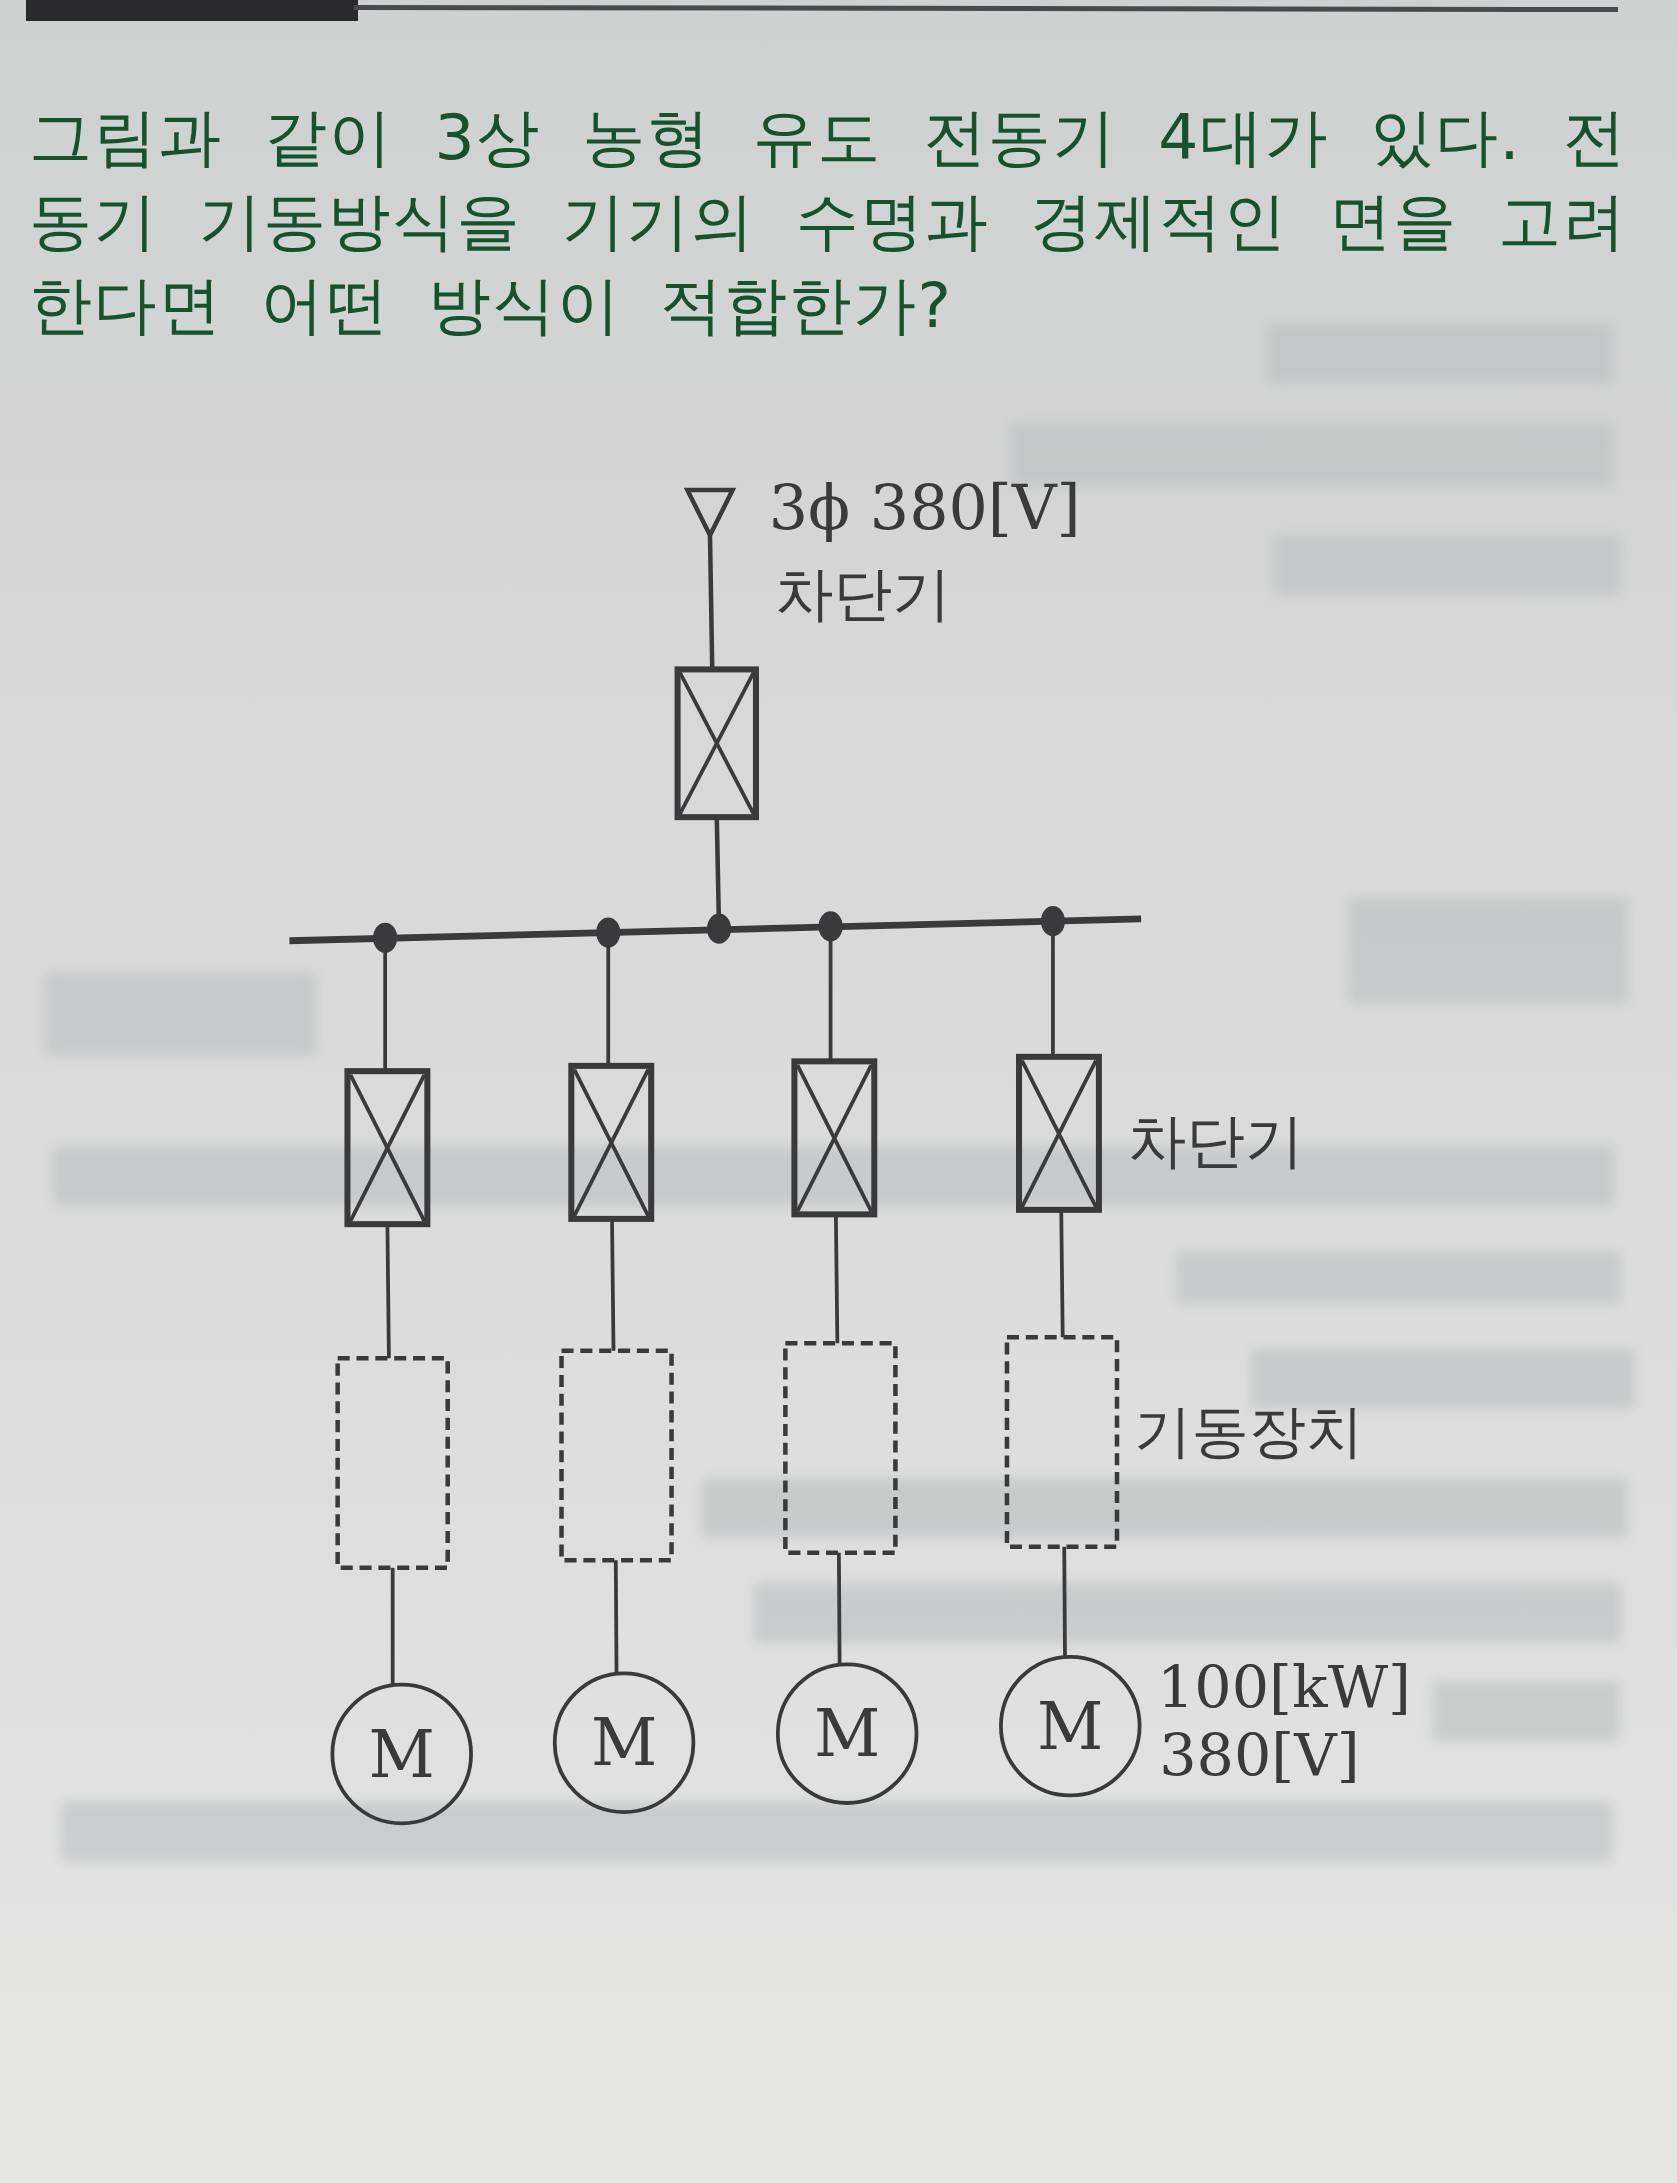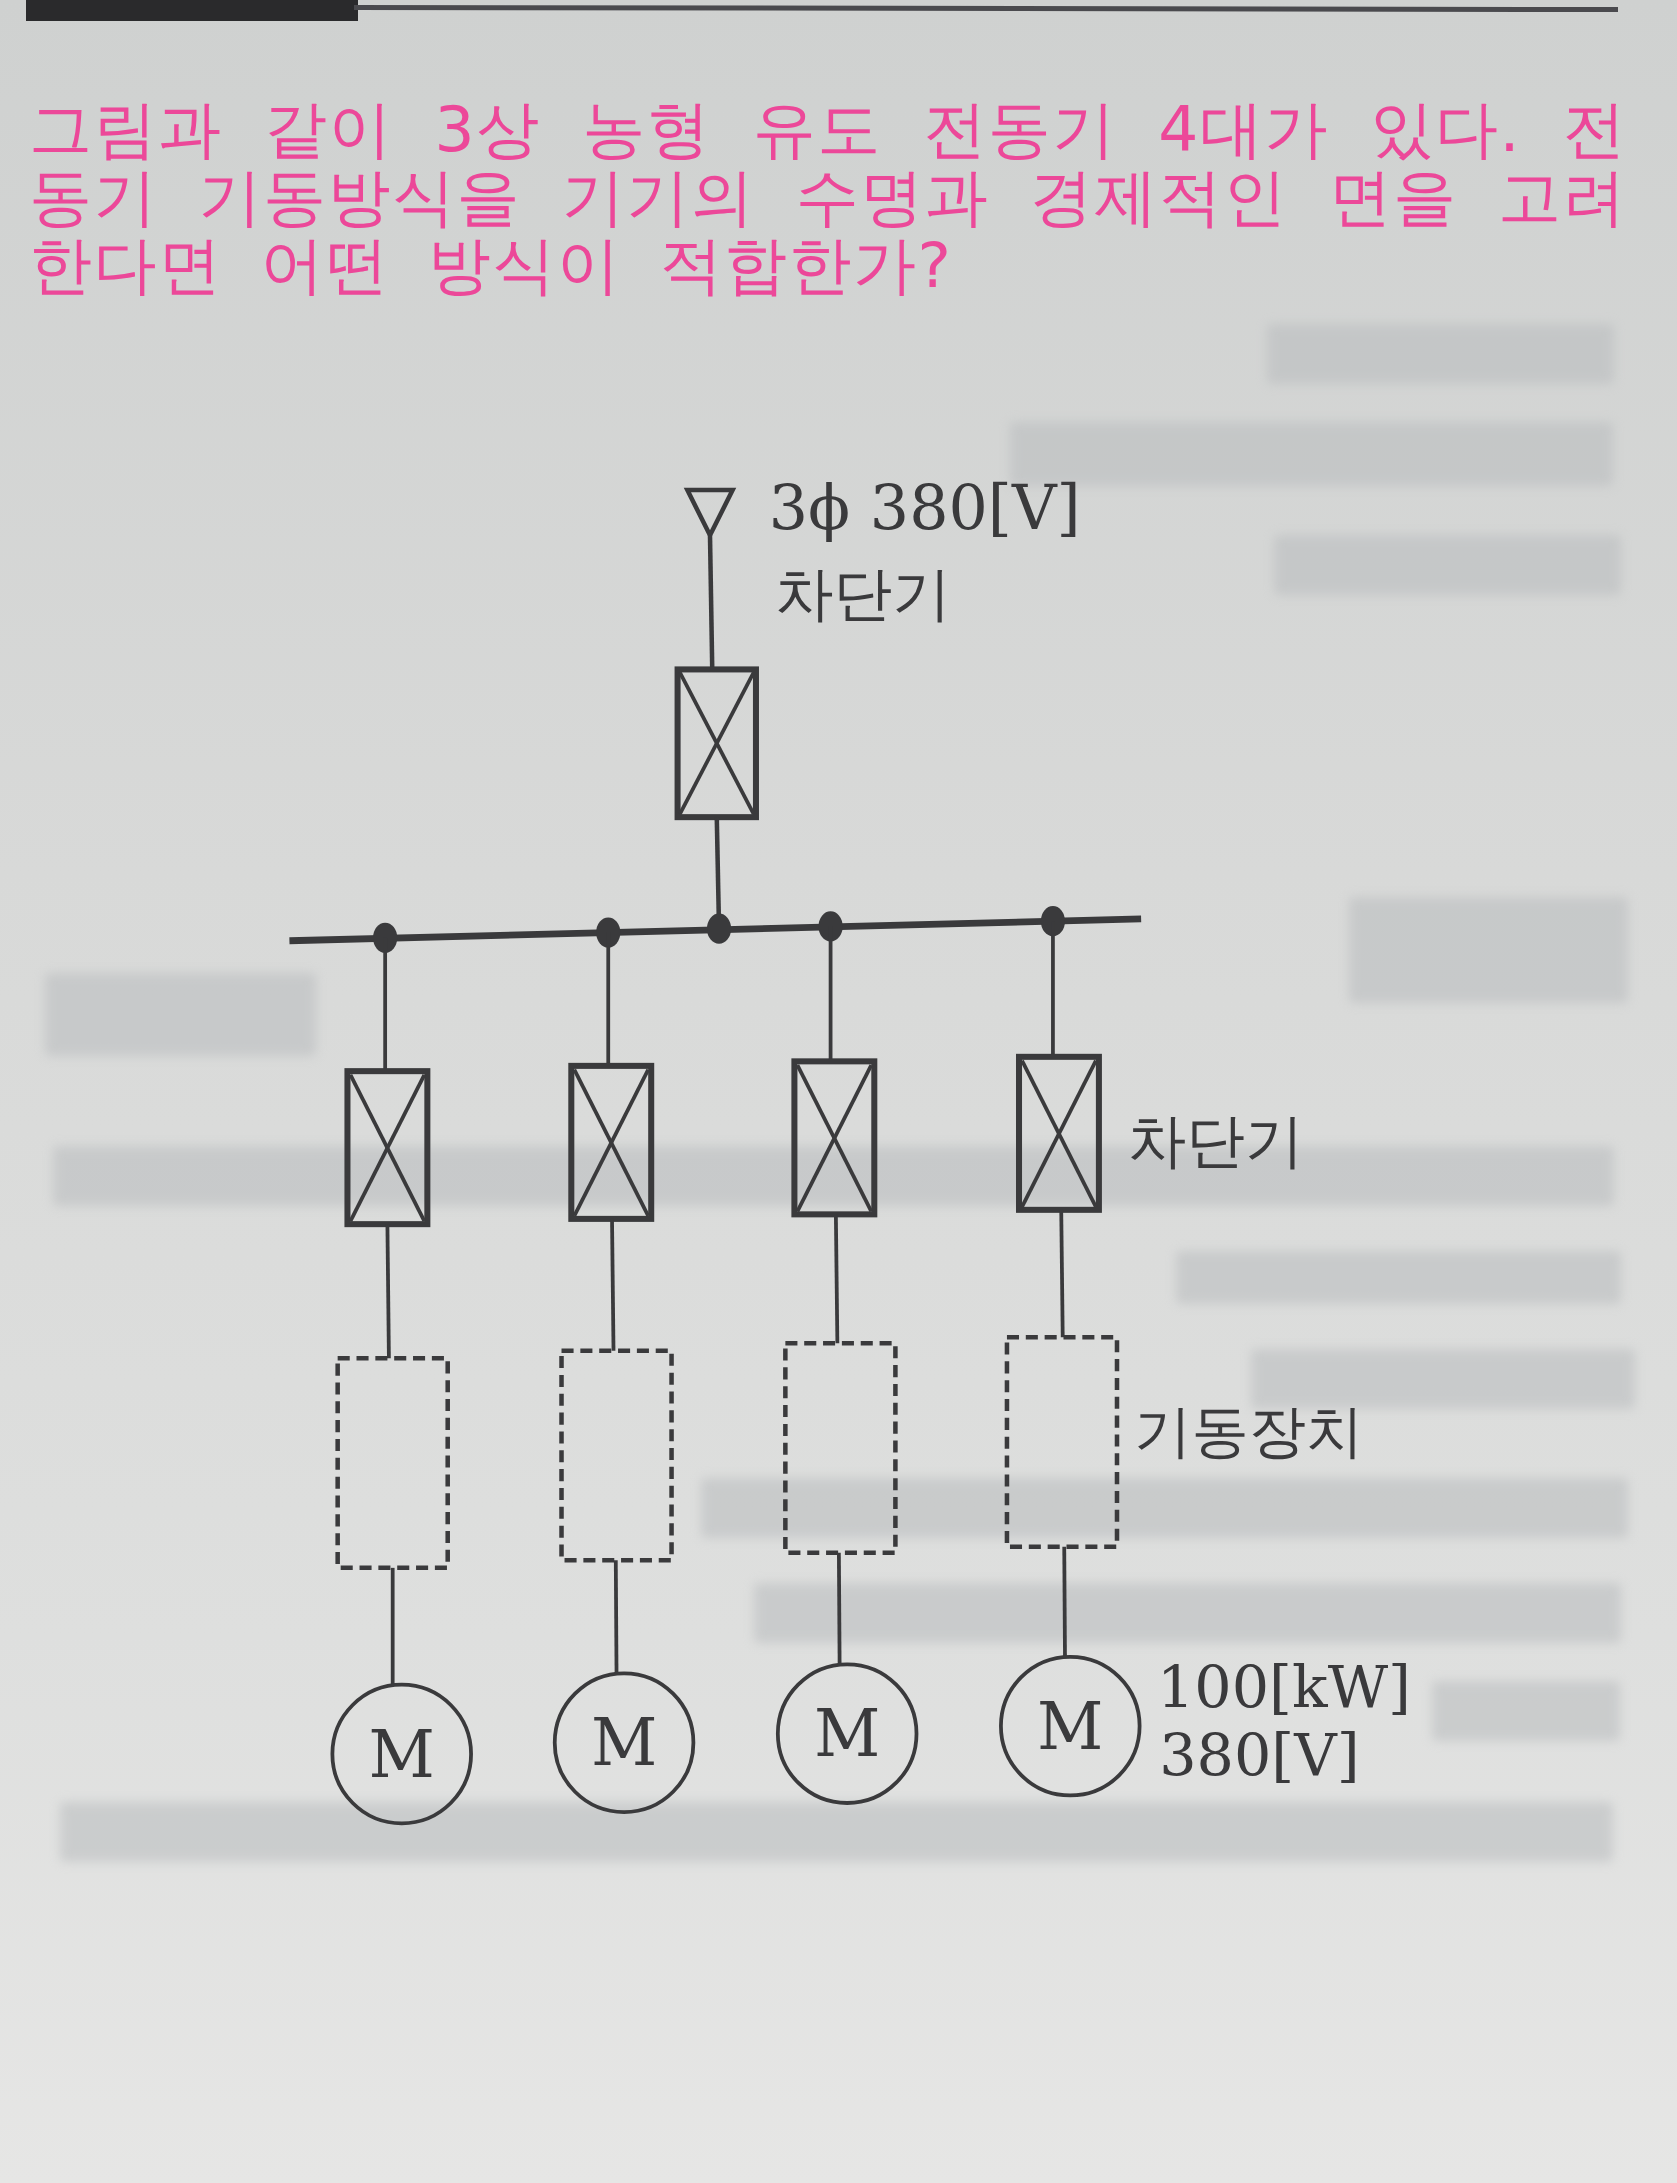--- a/index.html
+++ b/index.html
@@ -1,22 +1,22 @@
 <!DOCTYPE html>
 <html style="font-size:12px"><head>
 <meta charset="utf-8">
 <style>
   html,body{margin:0;padding:0;}
   body{width:1677px;height:2183px;position:relative;overflow:hidden;
        background:linear-gradient(180deg,#cfd1d0 0%,#d8d9d8 40%,#dedfde 75%,#e6e6e5 100%);
        font-family:"DejaVu Sans",sans-serif;color:#2e2e30;}
   .topblock{position:absolute;left:26px;top:0;width:332px;height:21px;background:#2a2a2c;}
   .topline{position:absolute;left:354px;top:6px;width:1264px;height:5.3px;background:#4a4a4e;transform:skewY(0.1deg);}
-  .question{position:absolute;left:29px;top:96px;width:1598px;font-size:63px;line-height:68px;
-            letter-spacing:1.5px;word-spacing:16.6px;color:#ec4899;text-align:justify;}
+  .question{position:absolute;left:29px;top:96px;width:1598px;font-size:63px;line-height:84px;
+            letter-spacing:1.5px;word-spacing:16.6px;color:#14532d;text-align:justify;}
   .ghost{position:absolute;background:#b9bcbe;filter:blur(5.3px);opacity:.55;border-radius:4.5px;}
   svg{position:absolute;left:0;top:0;}
   .lbl{font-family:"DejaVu Sans",sans-serif;fill:#3a3a3c;}
   .ser{font-family:"DejaVu Serif","Liberation Serif",serif;fill:#3a3a3c;}
 </style>
 </head>
 <body>
 
 <div class="topblock"></div>
 <div class="topline"></div>

